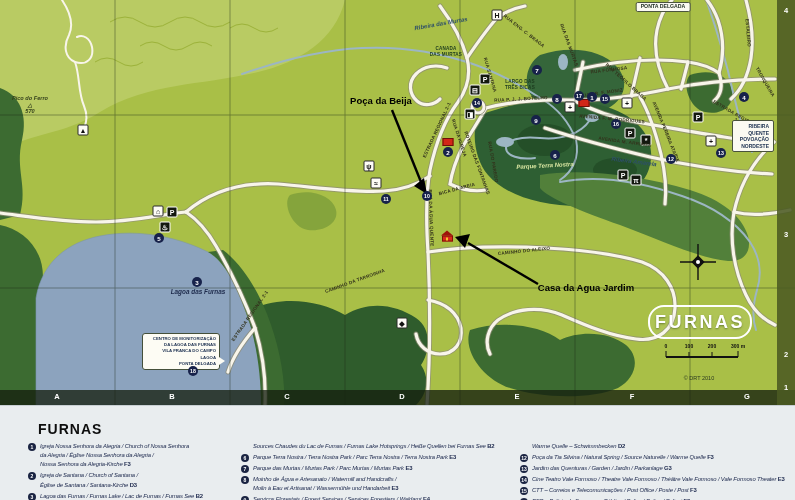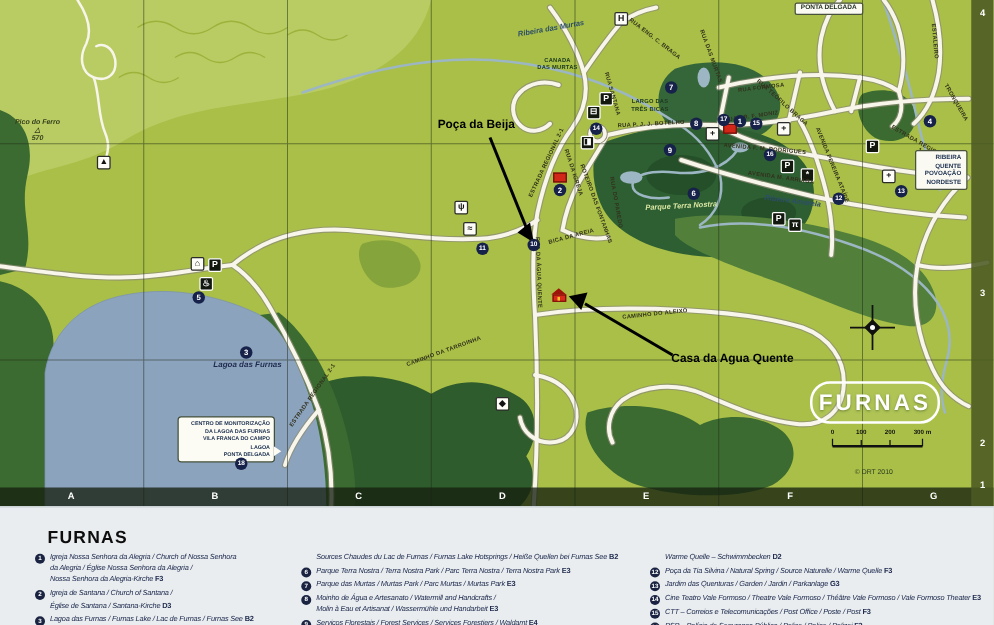--- a/index.html
+++ b/index.html
@@ -209,21 +209,21 @@
         <div class="ml road" style="transform: translate(-50%, -50%) rotate(85deg); left: 748px; top: 33px;">ESTALEIRO</div>
         <div class="ml road" style="transform: translate(-50%, -50%) rotate(60deg); left: 765px; top: 82px;">TRONQUEIRA</div>
         <div class="ml road" style="transform: translate(-50%, -50%) rotate(70deg); left: 569px; top: 45px;">RUA DAS MURTAS</div>
         <div class="ml road" style="transform: translate(-50%, -50%) rotate(74deg); left: 490px; top: 75px;">RUA SANTANA</div>
         <div class="ml peak" style="transform: translate(-50%, -50%); left: 30px; top: 105px;">Pico do Ferro
 △
 570</div>
         <div class="ml place" style="transform: translate(-50%, -50%); left: 198px; top: 292px;">Lagoa das Furnas</div>
         <div class="ml park" style="transform: translate(-50%, -50%) rotate(-3deg); left: 545px; top: 166px;">Parque Terra Nostra</div>
         <div class="ml callout" style="transform: translate(-50%, -50%); left: 373px; top: 101px; padding-left: 16px;">Poça da Beija</div>
-        <div class="ml callout" style="transform: translate(-50%, -50%); left: 586px; top: 288px;">Casa da Agua Quente</div>
+        <div class="ml callout" style="transform: translate(-50%, -50%); left: 586px; top: 288px;">Casa da Agua Jardim</div>
         <div class="ml signbox" style="transform: translate(-50%, -50%); left: 663px; top: 7px;">PONTA DELGADA</div>
         <div class="ml signbox2" style="transform: translate(-50%, -50%); left: 753px; top: 136px;">RIBEIRA QUENTE
 POVOAÇÃO
 NORDESTE</div>
         <div class="ml scale" style="transform: translate(-50%, -50%); left: 666px; top: 347px;">0</div>
         <div class="ml scale" style="transform: translate(-50%, -50%); left: 689px; top: 347px;">100</div>
         <div class="ml scale" style="transform: translate(-50%, -50%); left: 712px; top: 347px;">200</div>
         <div class="ml scale" style="transform: translate(-50%, -50%); left: 738px; top: 347px;">300 m</div>
         <div class="ml copy" style="transform: translate(-50%, -50%); left: 699px; top: 378px;">© DRT 2010</div>
         <div class="micon light" style="left: 497px; top: 15px;">H</div>

